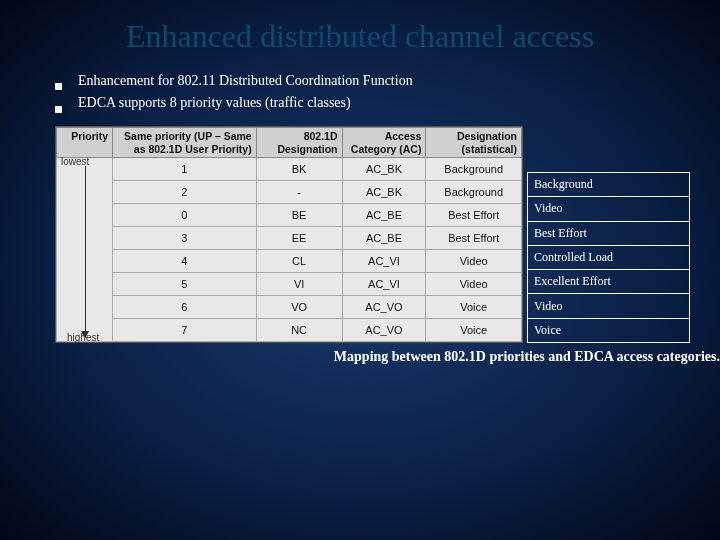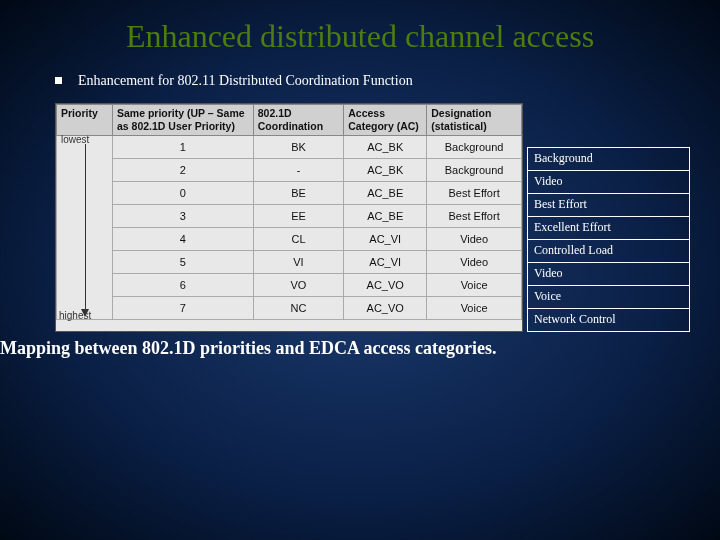--- a/index.html
+++ b/index.html
@@ -11,30 +11,30 @@
     color: #fff;
     overflow: hidden;
     position: relative;
   }
   .title {
     text-align: center;
     font-size: 32px;
     font-weight: normal;
     padding: 18px 30px 8px 30px;
     line-height: 1.15;
-    color: #4d7c0f;
+    color: #0c4a6e;
   }
   .bullets {
     padding: 8px 40px 6px 55px;
     font-size: 14px;
     line-height: 1.4;
   }
   .bullet-row {
     display: flex;
-    align-items: flex-start;
+    align-items: flex-end;
     margin-bottom: 3px;
   }
   .bullet-marker {
     width: 7px;
     height: 7px;
     background: #fff;
     flex-shrink: 0;
     margin-top: 6px;
     margin-right: 16px;
   }
@@ -54,21 +54,21 @@
     color: #111;
     font-size: 11px;
   }
   .main-table-img table { width: 100%; border-collapse: collapse; }
   .main-table-img th {
     background: #d0d0d0;
     border: 1px solid #888;
     padding: 2px 4px;
     font-weight: bold;
     font-size: 10.5px;
-    text-align: left;
+    text-align: right;
     vertical-align: top;
     line-height: 1.2;
   }
   .main-table-img td {
     border: 1px solid #aaa;
     padding: 4px 4px;
     text-align: center;
     font-size: 11px;
     height: 23px;
   }
@@ -91,64 +91,68 @@
     position: absolute;
     left: 50%;
     bottom: 2px;
     transform: translateX(-50%);
     width: 0; height: 0;
     border-left: 4px solid transparent;
     border-right: 4px solid transparent;
     border-top: 8px solid #333;
   }
   .arrow-label-top { position: absolute; top: -2px; left: 4px; font-size: 10px; }
-  .arrow-label-bot { position: absolute; bottom: -2px; left: 2px; font-size: 10px; }
+  .arrow-label-bot { position: absolute; bottom: -2px; left: 10px; font-size: 10px; }
   .side-table {
     flex: 1;
     border-collapse: collapse;
     font-family: Garamond, Georgia, serif;
     font-size: 12px;
     color: #fff;
   }
   .side-table td {
     border: 1px solid #fff;
     padding: 3px 6px;
     height: 23px;
     vertical-align: middle;
   }
   .caption {
-    text-align: left;
-    font-size: 18px;
+    text-align: right;
+    font-size: 14px;
     font-weight: bold;
     padding-top: 6px;
     color: #fff;
   }
 </style>
 </head>
 <body>
 
 <div class="title">
   <span>Enhanced distributed channel access</span><br>
 </div>
 
 <div class="bullets">
   <div class="bullet-row">
     <div class="bullet-marker"></div>
     <div class="bullet-text">Enhancement for 802.11 Distributed Coordination Function</div>
   </div>
+  <div class="bullet-row">
+    <div class="bullet-marker"></div>
+    <div class="bullet-text">EDCA supports 8 priority values (traffic classes)</div>
+  </div>
 </div>
 
 <div class="figure-area">
   <div class="main-table-img">
     <table>
       <thead>
         <tr>
           <th>Priority</th>
           <th>Same priority (UP – Same as 802.1D User Priority)</th>
-          <th>802.1D Coordination</th>
+          <th>802.1D Designation</th>
           <th>Access Category (AC)</th>
           <th>Designation (statistical)</th>
         </tr>
       </thead>
       <tbody>
         <tr>
           <td rowspan="8" class="arrow-cell">
             <span class="arrow-label-top">lowest</span>
             <div class="arrow-line"></div>
             <div class="arrow-head"></div>
@@ -213,31 +217,28 @@
     <tr>
           <td>Background</td>
         </tr>
     <tr>
           <td>Video</td>
         </tr>
     <tr>
           <td>Best Effort</td>
         </tr>
     <tr>
+          <td>Controlled Load</td>
+        </tr>
+    <tr>
           <td>Excellent Effort</td>
         </tr>
     <tr>
-          <td>Controlled Load</td>
-        </tr>
-    <tr>
           <td>Video</td>
         </tr>
     <tr>
           <td>Voice</td>
-        </tr>
-    <tr>
-          <td>Network Control</td>
         </tr>
   </tbody>
     </table>
 </div>
 
 <div class="caption">Mapping between 802.1D priorities and EDCA access categories.</div>
 
 </body></html>

